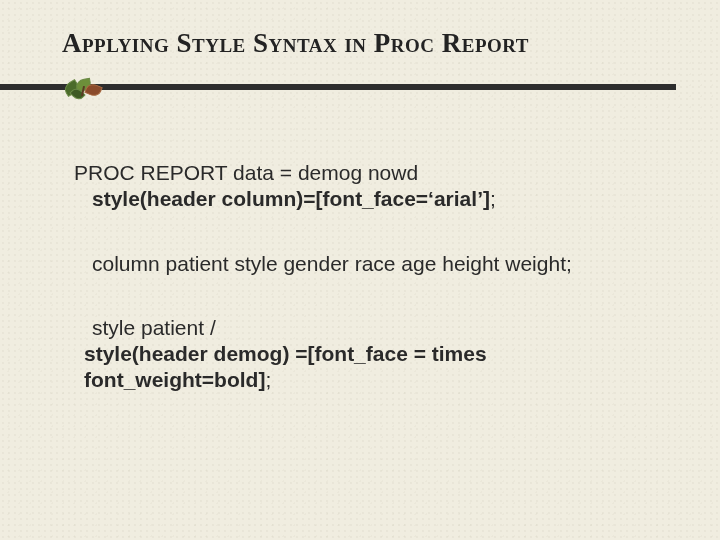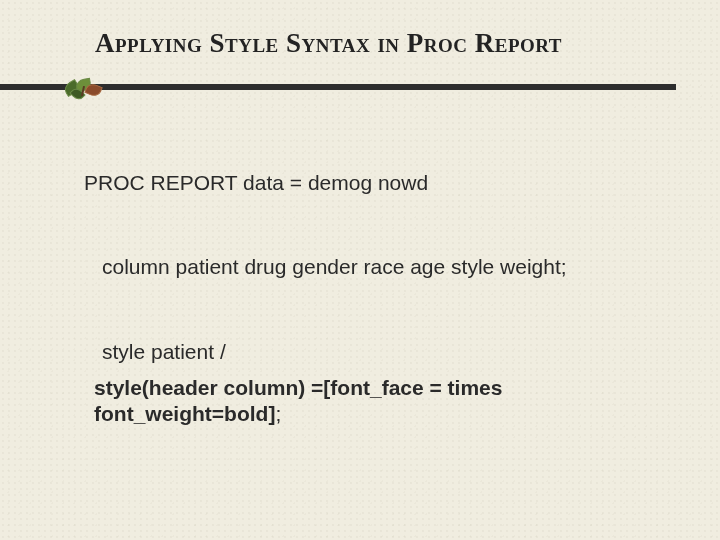--- a/index.html
+++ b/index.html
@@ -19,37 +19,36 @@
   .slide{position:relative;width:100%;height:100%}
   .title{
     position:absolute;left:62px;top:28px;right:20px;
     font-family:"Copperplate","Copperplate Gothic Bold","Copperplate Gothic Light","Trajan Pro",serif;
     font-weight:700;
     font-size:27px;
     letter-spacing:0.5px;
     font-variant:small-caps;
     color:#232323;
     white-space:nowrap;
-    margin-left:33px;
   }
   .rule-wrap{position:absolute;left:0;right:44px;top:76px;height:22px}
   .rule{position:absolute;left:0;right:0;top:8px;height:6px;background:#2d2d2d}
   .ornament{position:absolute;left:64px;top:0;width:38px;height:22px}
   .ornament .leaf{
     position:absolute;width:13px;height:10px;border-radius:60% 0 60% 0;
     background:#4a6b2a;border:1px solid #6a8a46;
   }
   .ornament .l1{left:0;top:6px;transform:rotate(-32deg)}
   .ornament .l2{left:12px;top:3px;transform:rotate(-10deg);background:#6d8f3a}
   .ornament .l3{left:22px;top:8px;transform:rotate(24deg);background:#8a4a2a;border-color:#a86a42}
   .ornament .l4{left:7px;top:13px;transform:rotate(44deg);width:11px;height:8px;background:#3e5a24}
   .ornament .stem{position:absolute;left:18px;top:10px;width:2px;height:10px;background:#5a3a22;transform:rotate(12deg)}
 
   .content{position:absolute;left:74px;top:160px;right:60px;font-size:21px;line-height:1.25}
-  .content p{margin:10px}
+  .content p{margin:0}
   .l-ind1{padding-left:18px}
   .l-ind2{padding-left:10px}
   .gap{height:38px}
 </style>
 </head>
 <body>
 
 <div class="slide">
   <div class="title">Applying Style Syntax in Proc Report</div>
 
@@ -59,22 +58,25 @@
       <div class="leaf l1"></div>
         <div class="leaf l2"></div>
         <div class="leaf l3"></div>
         <div class="leaf l4"></div>
       <div class="stem"></div>
     </div>
   </div>
 
   <div class="content">
     <p>PROC REPORT  data = demog nowd</p>
+    <p class="l-ind1">
+      <b>style(header column)=[font_face=‘arial’]</b><span>;</span>
+    </p>
     <div class="gap"></div>
-    <p class="l-ind1">column patient drug gender race age style weight;</p>
+    <p class="l-ind1">column patient style gender race age height weight;</p>
     <div class="gap"></div>
     <p class="l-ind1">style patient /</p>
     <p class="l-ind2">
-      <b>style(header column) =[font_face = times font_weight=bold]</b><span>;</span>
+      <b>style(header demog) =[font_face = times font_weight=bold]</b><span>;</span>
     </p>
     <div class="gap"></div>
   </div>
 </div>
 
 </body></html>

